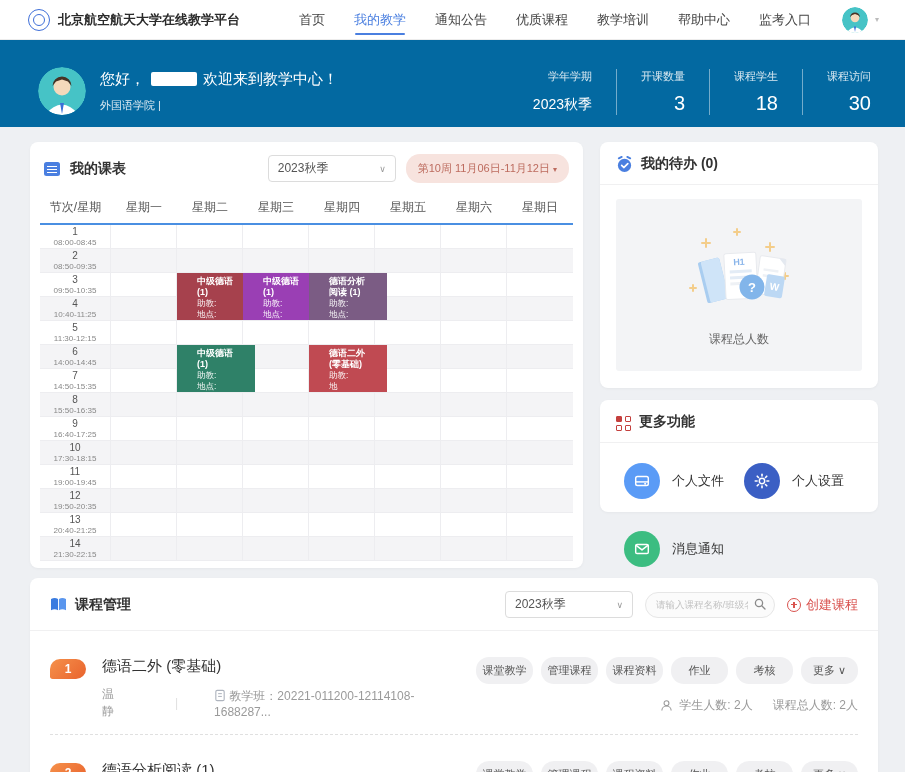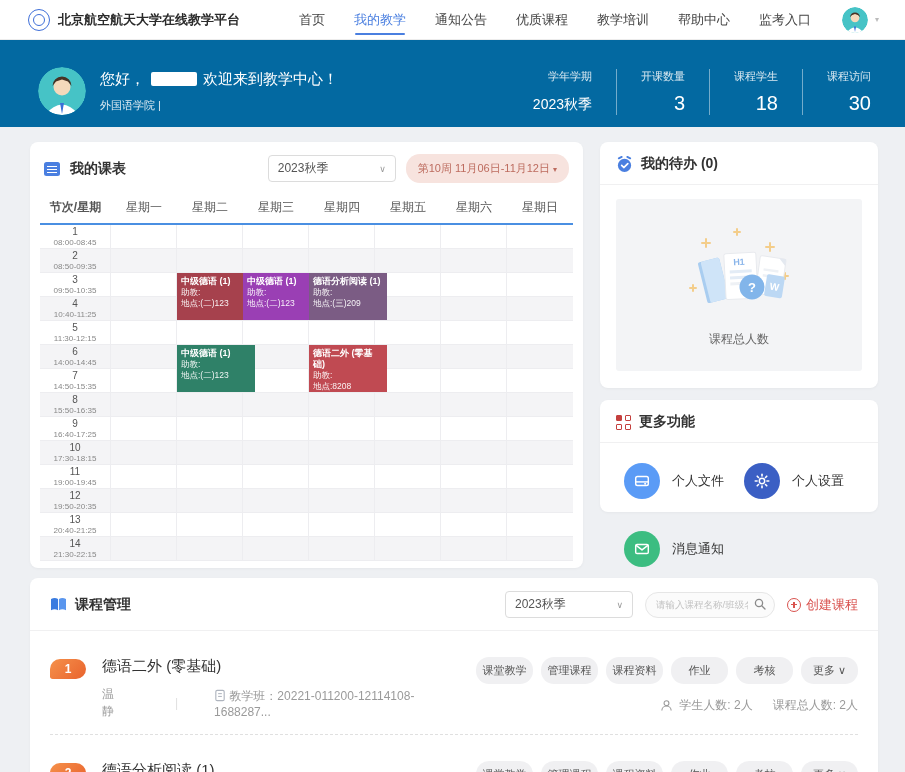--- a/index.html
+++ b/index.html
@@ -35,46 +35,46 @@
   .banner-stats { margin-left:auto; display:flex; position:relative; z-index:2; }
   .stat { padding:0 24px; text-align:right; }
   .stat + .stat { border-left:1px solid rgba(255,255,255,.45); }
   .stat:last-child { padding-right:4px; }
   .stat-label { font-size:11px; color:rgba(255,255,255,.85); }
   .stat-value { font-size:20px; color:#fff; margin-top:8px; }
   .stat-value.small { font-size:14px; margin-top:12px; }
 
   
   .card { position:absolute; background:#fff; border-radius:8px; box-shadow:0 1px 3px rgba(0,0,0,.04); }
-  .card-head { display:flex; align-items:center; gap:8px; padding:13px 16px 11px; border-bottom:1px solid #f0f0f1; }
+  .card-head { display:flex; align-items:flex-end; gap:8px; padding:13px 16px 11px; border-bottom:1px solid #f0f0f1; }
   .card-title { font-size:14px; font-weight:bold; color:#333; }
 
   
   #timetable-card { left:30px; top:142px; width:553px; height:426px; padding:12px 10px; }
   .tt-head { display:flex; align-items:center; gap:10px; padding:0 4px 10px; }
   .grid-icon-blue { width:16px; height:14px; background:#4a7fe0; border-radius:2.5px; position:relative; flex:none; }
   .grid-icon-blue::after { content:""; position:absolute; left:3px; right:3px; top:4px; height:7px;
      background:linear-gradient(#fff 1px,transparent 1px) 0 0/100% 3px; }
   .tt-select { margin-left:auto; }
   .select { width:128px; height:27px; border:1px solid #dcdcdc; border-radius:4px; display:flex; align-items:center; font-size:12px; color:#555; padding:0 9px; background:#fff; cursor:pointer; }
   .select .sel-caret { margin-left:auto; color:#999; font-size:9px; }
   .week-pill { background:#f7e3de; color:#bd6b5e; font-size:11px; border-radius:14px; padding:7px 12px; cursor:pointer; white-space:nowrap; }
   .week-pill .caret { font-size:8px; margin-left:3px; }
   .tt-header-row { display:flex; border-bottom:2px solid #4a8fe2; }
   .tt-hcell { width:66px; text-align:center; font-size:12px; color:#555; padding:6px 0 7px; }
-  .tt-hcell.pcol { width:71px;font-weight:bold; }
+  .tt-hcell.pcol { width:71px; }
   .tt-body { position:relative; }
   .tt-row { display:flex; height:24px; border-bottom:1px solid #ededf0; }
   .tt-row.alt { background:#f4f4f6; }
   .tt-cell { width:66px; border-right:1px solid #ededf0; }
   .tt-cell:last-child { border-right:none; }
   .tt-cell.pcol { width:71px; text-align:center; padding-top:2px; }
   .pnum { font-size:10px; color:#555; line-height:10px; }
   .ptime { font-size:8.5px; color:#888; line-height:10px; transform:scale(.95); }
-  .tt-block { position:absolute; width:78px; color:#fff; padding:3px 4px; overflow:hidden; cursor:pointer; }
+  .tt-block { position:absolute; width:78px; color:#fff; padding:3px 20px; overflow:hidden; cursor:pointer; }
   .tt-block .bt { font-size:9px; font-weight:bold; line-height:11px; }
   .tt-block .bl { font-size:8.5px; line-height:11px; opacity:.92; }
 
   
   #todo-card { left:600px; top:142px; width:278px; height:246px; }
   .todo-empty { margin:14px 16px; height:172px; background:#f3f4f6; border-radius:3px; display:flex; flex-direction:column; align-items:center; justify-content:center; gap:12px; }
   .todo-empty-text { font-size:12px; color:#666; }
 
   
   #features-card { left:600px; top:400px; width:278px; height:112px; }

